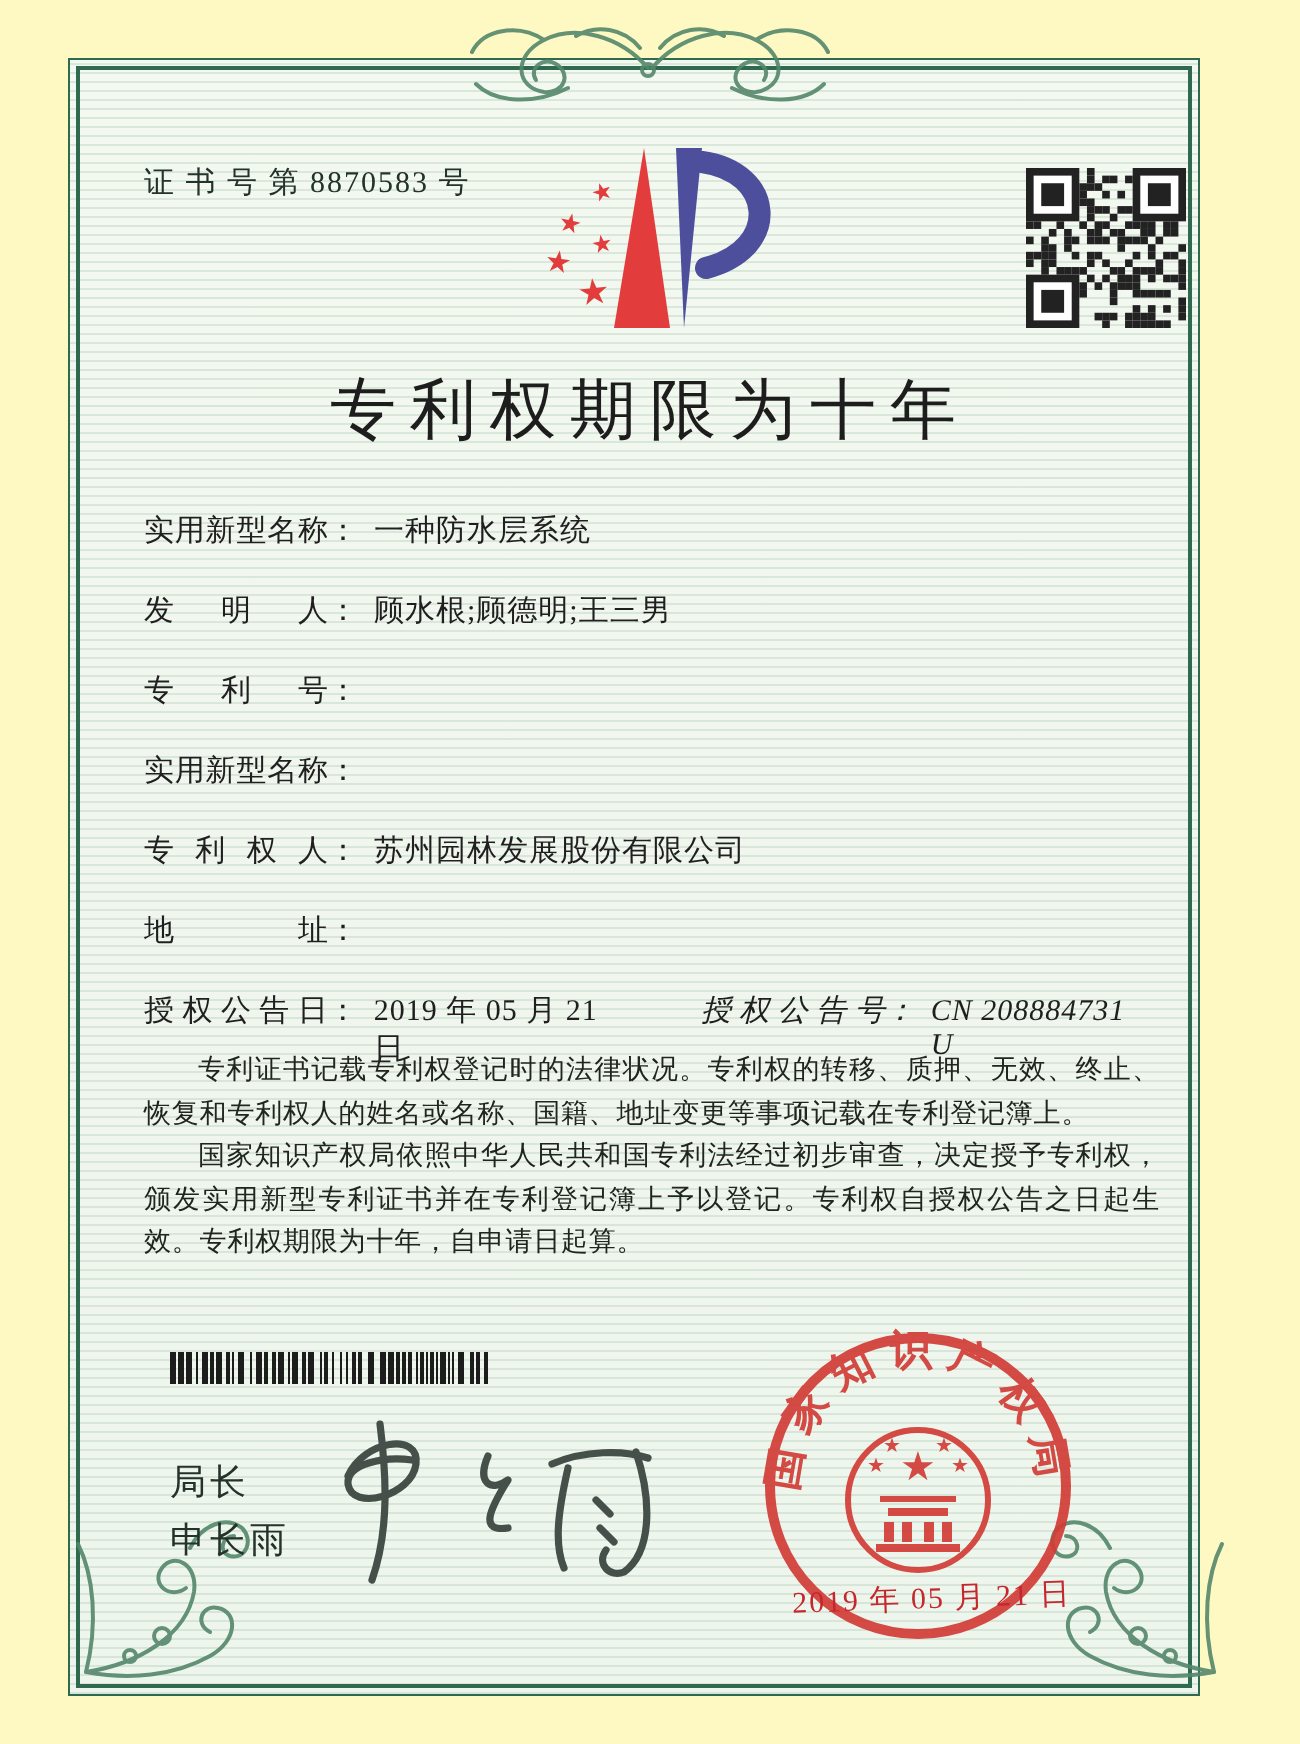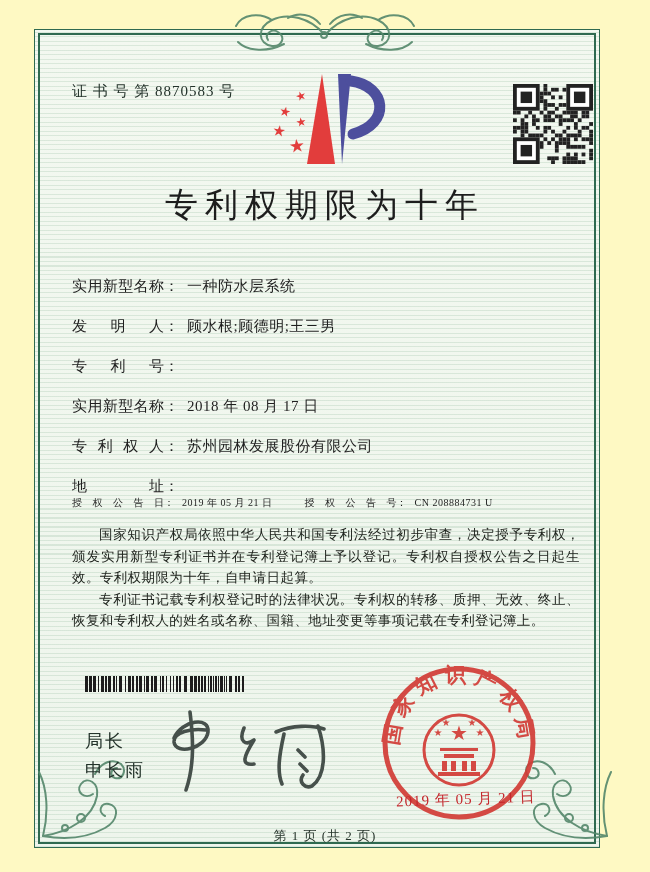--- a/index.html
+++ b/index.html
@@ -23,26 +23,26 @@
   .cert-no{
     position:absolute;left:72px;top:82px;font-size:15px;letter-spacing:1px;color:#23322a;
   }
   .logo{position:absolute;left:243px;top:68px;width:164px;height:108px;}
   .qr{position:absolute;left:513px;top:84px;width:80px;height:80px;}
   .title{
     position:absolute;left:0;top:183px;width:650px;text-align:center;
     font-size:33px;letter-spacing:7px;color:#1d1d1d;font-weight:500;
   }
   .fields{position:absolute;left:72px;top:256px;width:506px;}
-  .frow{display:flex;align-items:flex-end;height:40px;font-size:15px;color:#1f1f1f;}
+  .frow{display:flex;align-items:flex-start;height:40px;font-size:15px;color:#1f1f1f;}
   .flabel{display:inline-block;width:92px;text-align:justify;text-align-last:justify;}
   .fcolon{display:inline-block;margin-right:8px;}
   .fvalue{letter-spacing:.5px;}
-  .grant-row{display:flex;height:36px;font-size:10px;color:#1f1f1f;align-items:baseline;}
-  .grant-right{margin-left:32px;display:flex;align-items:baseline;}
+  .grant-row{display:flex;height:36px;font-size:15px;color:#1f1f1f;align-items:baseline;}
+  .grant-right{margin-left:32px;display:flex;align-items:baseline;font-style:italic;}
   .paras{
     position:absolute;left:72px;top:524px;width:508px;
     font-size:13.5px;line-height:21.5px;color:#20251f;letter-spacing:.4px;text-align:justify;
   }
   .paras p{margin:0;text-indent:2em;}
   .barcode{position:absolute;left:85px;top:676px;width:160px;height:16px;}
   .signer{
     position:absolute;left:85px;top:727px;font-size:18px;line-height:29px;color:#23322a;letter-spacing:2px;
   }
   .signature{position:absolute;left:148px;top:698px;width:200px;height:100px;}
@@ -275,21 +275,20 @@
         <span class="fcolon">：</span>
       <span class="fvalue">顾水根;顾德明;王三男</span>
     </div>
     <div class="frow">
       <span class="flabel">专利号</span>
         <span class="fcolon">：</span>
     </div>
     <div class="frow">
       <span class="flabel">实用新型名称</span>
         <span class="fcolon">：</span>
-      <span class="fvalue">2018 年 08 月 17 日</span>
     </div>
     <div class="frow">
       <span class="flabel">专利权人</span>
         <span class="fcolon">：</span>
       <span class="fvalue">苏州园林发展股份有限公司</span>
     </div>
     <div class="frow">
       <span class="flabel">地址</span>
         <span class="fcolon">：</span>
     </div>
@@ -299,22 +298,22 @@
       <span class="fvalue">2019 年 05 月 21 日</span>
       <span class="grant-right">
         <span class="flabel">授权公告号</span>
           <span class="fcolon">：</span>
         <span class="fvalue">CN 208884731 U</span>
       </span>
     </div>
   </div>
 
   <div class="paras">
+    <p>专利证书记载专利权登记时的法律状况。专利权的转移、质押、无效、终止、恢复和专利权人的姓名或名称、国籍、地址变更等事项记载在专利登记簿上。</p>
     <p>国家知识产权局依照中华人民共和国专利法经过初步审查，决定授予专利权，颁发实用新型专利证书并在专利登记簿上予以登记。专利权自授权公告之日起生效。专利权期限为十年，自申请日起算。</p>
-    <p>专利证书记载专利权登记时的法律状况。专利权的转移、质押、无效、终止、恢复和专利权人的姓名或名称、国籍、地址变更等事项记载在专利登记簿上。</p>
   </div>
 
   <svg class="barcode" id="barcode-svg" viewBox="0 0 160 16" preserveAspectRatio="none">
       <rect x="0" y="0" width="3" height="16" fill="#1c1c1c"></rect>
       <rect x="4" y="0" width="3" height="16" fill="#1c1c1c"></rect>
       <rect x="8" y="0" width="3" height="16" fill="#1c1c1c"></rect>
       <rect x="13" y="0" width="1" height="16" fill="#1c1c1c"></rect>
       <rect x="16" y="0" width="3" height="16" fill="#1c1c1c"></rect>
       <rect x="20" y="0" width="2" height="16" fill="#1c1c1c"></rect>
       <rect x="23" y="0" width="3" height="16" fill="#1c1c1c"></rect>
@@ -394,15 +393,14 @@
         <rect x="73" y="99" width="5" height="10"></rect>
         <rect x="84" y="99" width="5" height="10"></rect>
         <rect x="93" y="99" width="5" height="10"></rect>
         <rect x="60" y="110" width="42" height="4"></rect>
       </g>
     </g>
   </svg>
 
   <div class="seal-date">2019 年 05 月 21 日</div>
 
-  <div class="footer">第 1 页 (共 2 页)</div>
 
 </div>
 
 </body></html>

